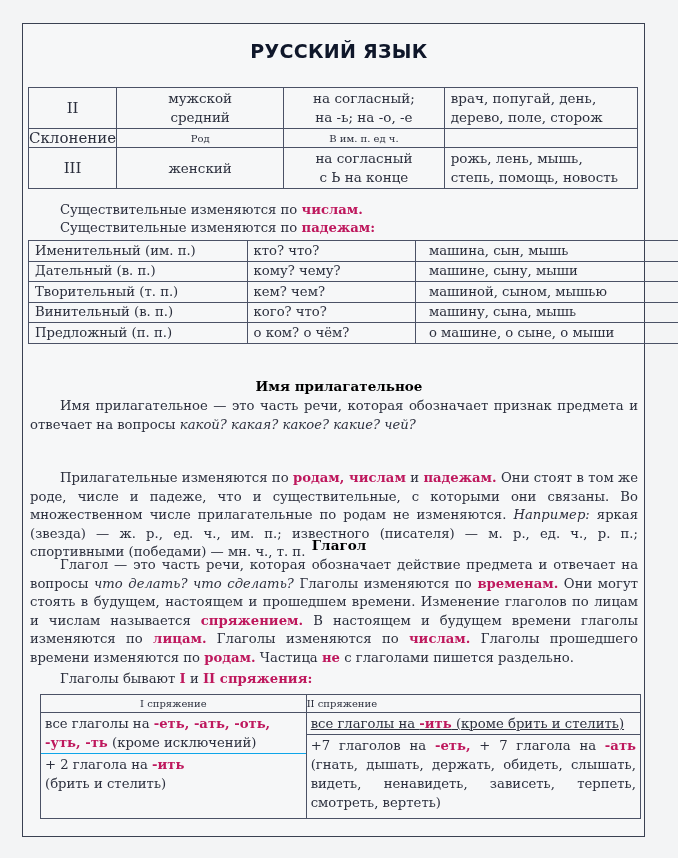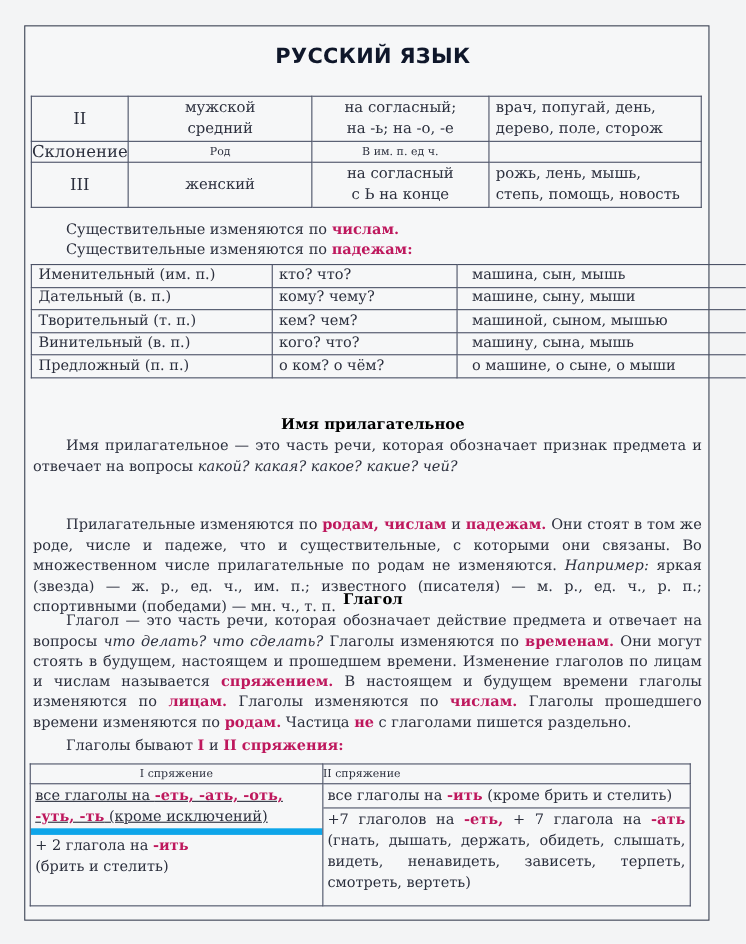--- a/index.html
+++ b/index.html
@@ -67,21 +67,21 @@
     }
 
     
     #cases { left: 28px; top: 240px; width: 662px; }
     #cases td { font-size: 13.2px; height: 19.5px; line-height: 18px; padding-left: 6px; }
     #cases .c0 { width: 198px; }
     #cases .c1 { width: 151px; }
     #cases .c2 { width: 243px; padding-left: 13px; }
 
     
-    #conj { left: 27px; top: 694px; width: 601px; }
+    #conj { left: 40px; top: 694px; width: 601px; }
     #conj th { font-size: 10px; height: 17px; text-align: center; }
     #conj td { font-size: 13.2px; line-height: 19px; vertical-align: top; padding: 1px 4px; }
     #conj .left { width: 258px; }
     #conj .right { width: 325px; text-align: justify; }
   </style>
 </head>
 <body>
 
 <div class="frame"></div>
 
@@ -181,30 +181,30 @@
 </div>
 
 <table id="conj">
   <tbody>
       <tr>
     <th class="left">I спряжение</th>
     <th class="right">II спряжение</th>
   </tr>
   <tr>
     <td class="left" style="padding:0;">
-      <div style="padding:1px 4px; height:38px; border-bottom:6px solid #0ea5e9;text-decoration:underline;">
+      <div style="padding:1px 4px; height:38px; border-bottom:1px solid #0ea5e9;">
         <span>все глаголы на </span><span class="bold">-еть, -ать, -оть, -уть, -ть</span><span> (кроме исключений)</span>
       </div>
       <div style="padding:1px 4px; height:62px;">
         <div><span>+ 2 глагола на </span><span class="bold">-ить</span></div>
         <div>(брить и стелить)</div>
       </div>
     </td>
     <td class="right" style="padding:0;">
-      <div style="padding:1px 4px; height:19px; border-bottom:1px solid #4b5266;">
+      <div style="padding:1px 4px; height:19px; border-bottom:1px solid #4b5266;text-decoration:underline;">
         <span>все глаголы на </span><span class="bold">-ить</span><span> (кроме брить и стелить)</span>
       </div>
       <div style="padding:1px 4px; height:81px; text-align:justify;">
         <span>+7 глаголов на </span><span class="bold">-еть,</span><span> + 7 глагола на </span><span class="bold">-ать</span><span> (гнать, дышать, держать, обидеть, слышать, видеть, ненавидеть, зависеть, терпеть, смотреть, вертеть)</span>
       </div>
     </td>
   </tr>
 </tbody>
   </table>
 

